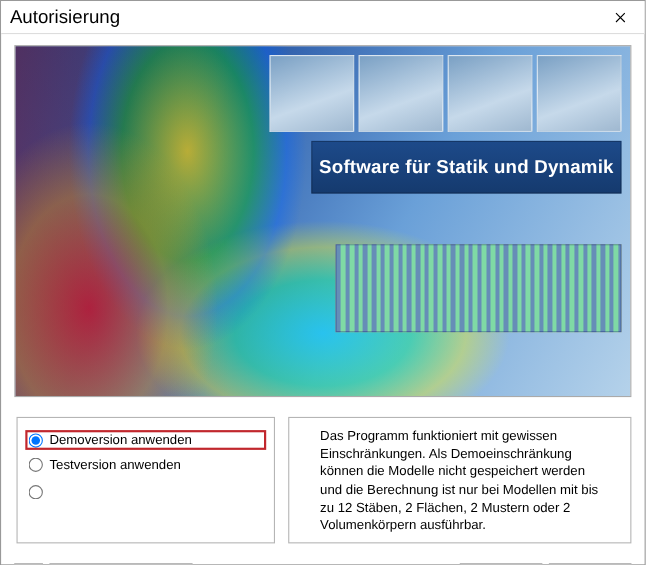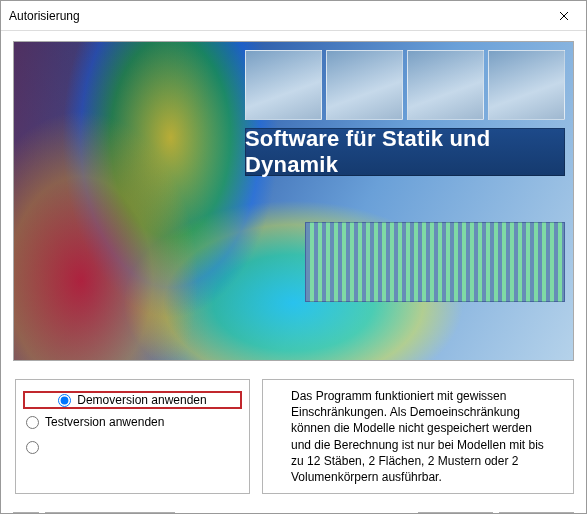--- a/index.html
+++ b/index.html
@@ -16,21 +16,21 @@
   }
   .titlebar {
     height: 30px;
     background: #fff;
     border-bottom: 1px solid #ddd;
     display: flex;
     align-items: center;
     justify-content: space-between;
     padding-left: 8px;
   }
-  .titlebar-text { font-size: 12px; }
+  .titlebar-text { font-size: 17px; }
   .close-btn {
     width: 45px; height: 29px;
     display: flex; align-items: center; justify-content: center;
     cursor: pointer;
   }
   .close-btn svg { width: 10px; height: 10px; }
 
   .content { flex: 1; padding: 10px 12px 10px 12px; display: flex; flex-direction: column; }
 
   .hero {
@@ -58,43 +58,43 @@
   }
   .hero-thumbs {
     position:absolute; top:8px; right:8px; width:320px;
     display:flex; gap:4px;
   }
   .hero-thumbs div {
     flex:1; height:70px; border:1px solid rgba(255,255,255,.5);
     background:linear-gradient(160deg,#7aa0c4,#c6d9ea 60%,#9fb8d0);
   }
   .hero-band {
-    position:absolute; top:86px; right:8px; width:320px; height:48px;
+    position:absolute; top:86px; right:8px; width:282px; height:48px;
     background:linear-gradient(#1d4a8a,#153a6e);
-    color:#fff; font-size:22px; font-weight:600;
+    color:#fff; font-size:17px; font-weight:600;
     display:flex; align-items:center; justify-content:center;
     box-shadow:0 0 0 1px rgba(0,0,0,.25) inset;
     letter-spacing:.2px;
   }
 
   .mid {
     display: flex;
     gap: 10px;
     margin-top: 12px;
   }
   .opts {
     width: 235px;
     border: 1px solid #b5b5b5;
     padding: 10px 8px 8px 8px;
     position: relative;
     margin-top: 6px;
   }
   .opts .rb { display:flex; align-items:center; gap:6px; margin:2px 0; padding:5px 2px; cursor:pointer; }
   .opts .rb input { margin:0; }
-  .opts .rb.hl { outline:2px solid #c1272d; outline-offset:-1px; padding:1px 2px;justify-content:center;}
+  .opts .rb.hl { outline:2px solid #c1272d; outline-offset:-1px; padding:1px 2px;}
   .desc {
     flex:1;
     border: 1px solid #b5b5b5;
     padding: 8px 28px;
     margin-top: 6px;
     line-height: 1.35;
   }
 
   .footer {
     display:flex; align-items:center; gap:6px;

